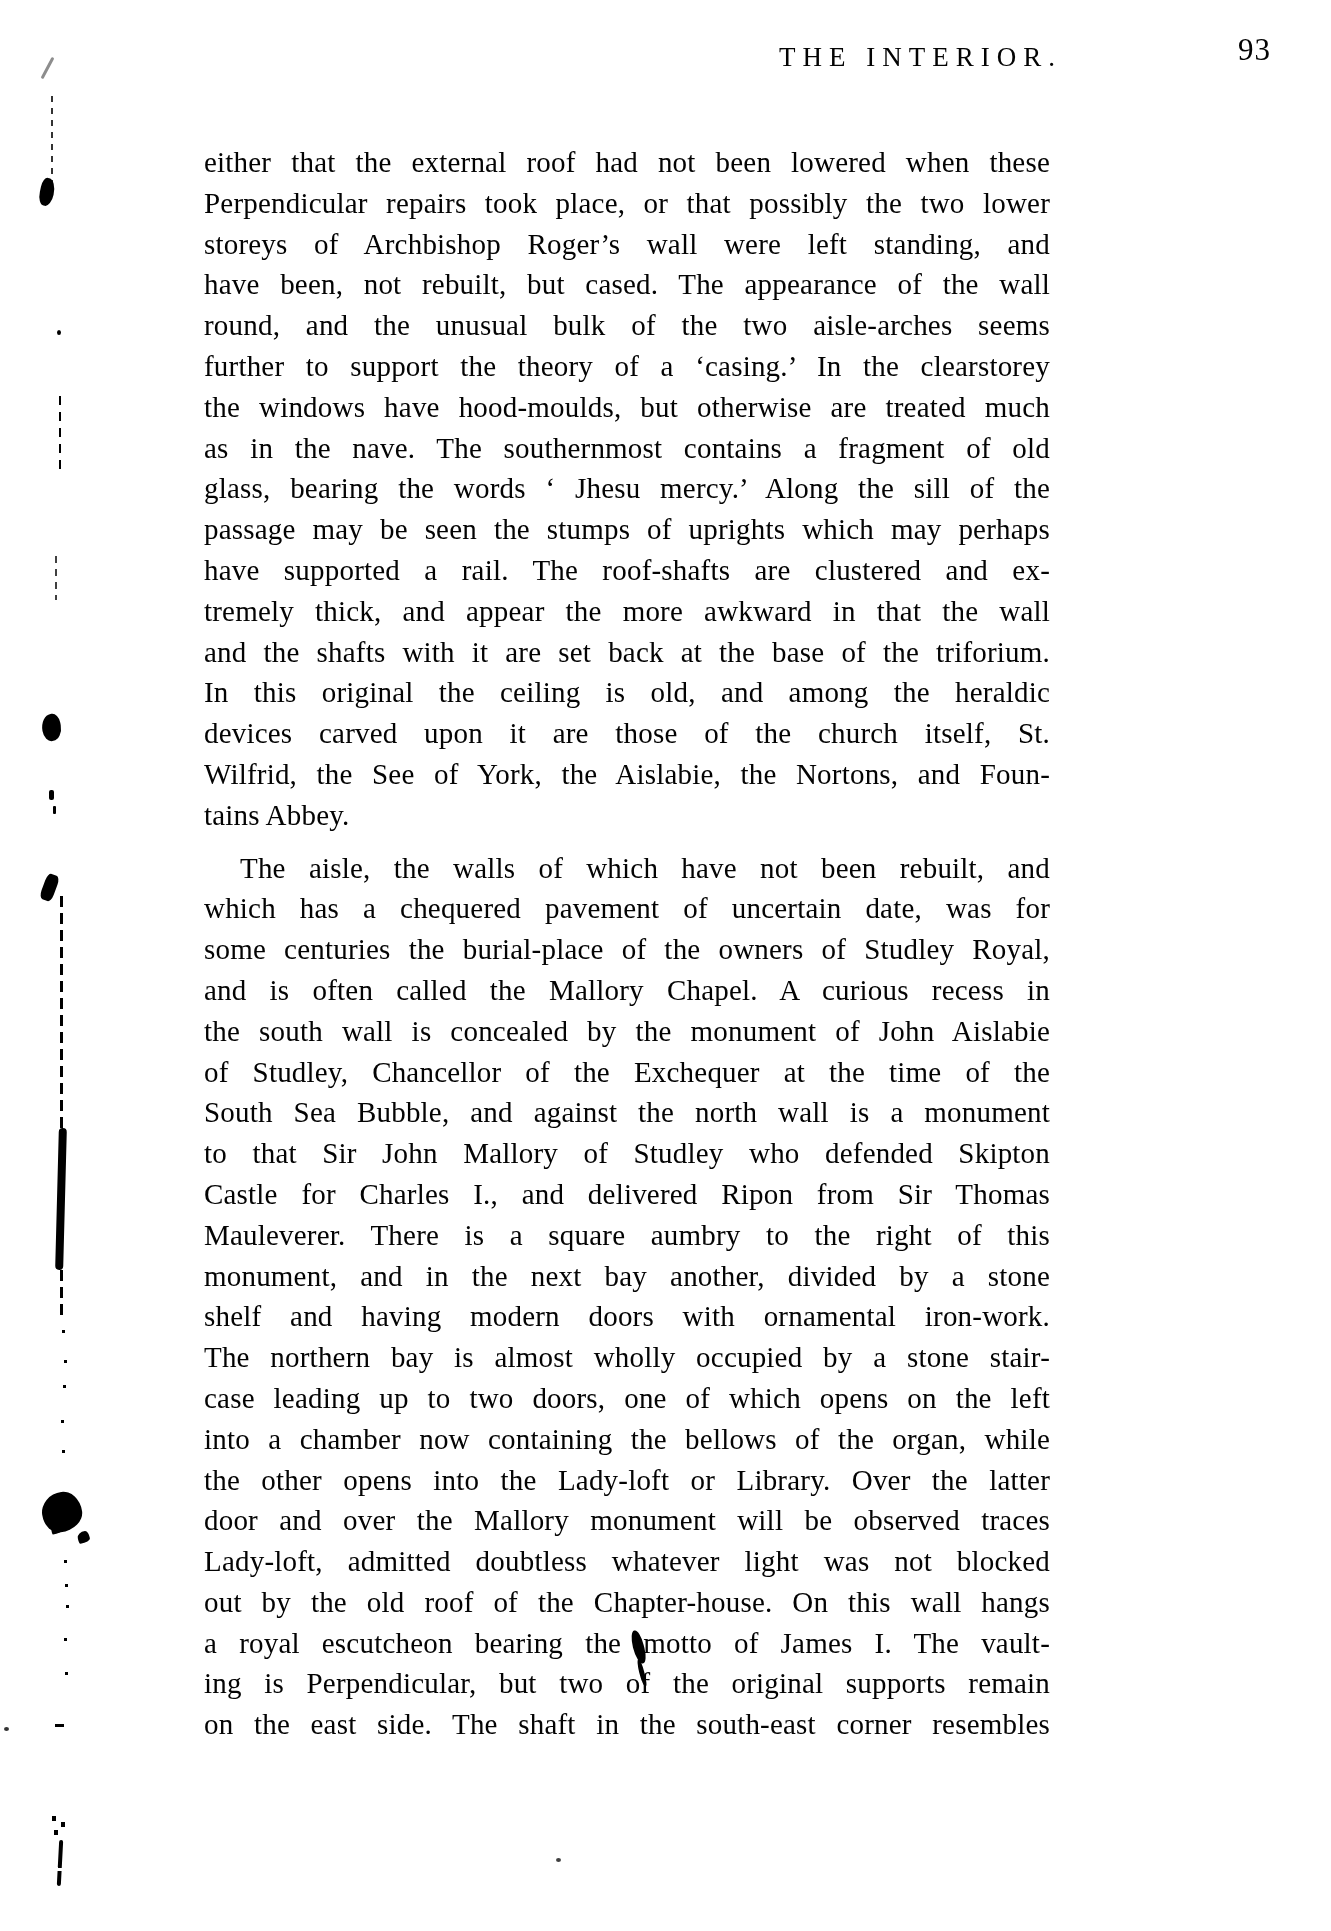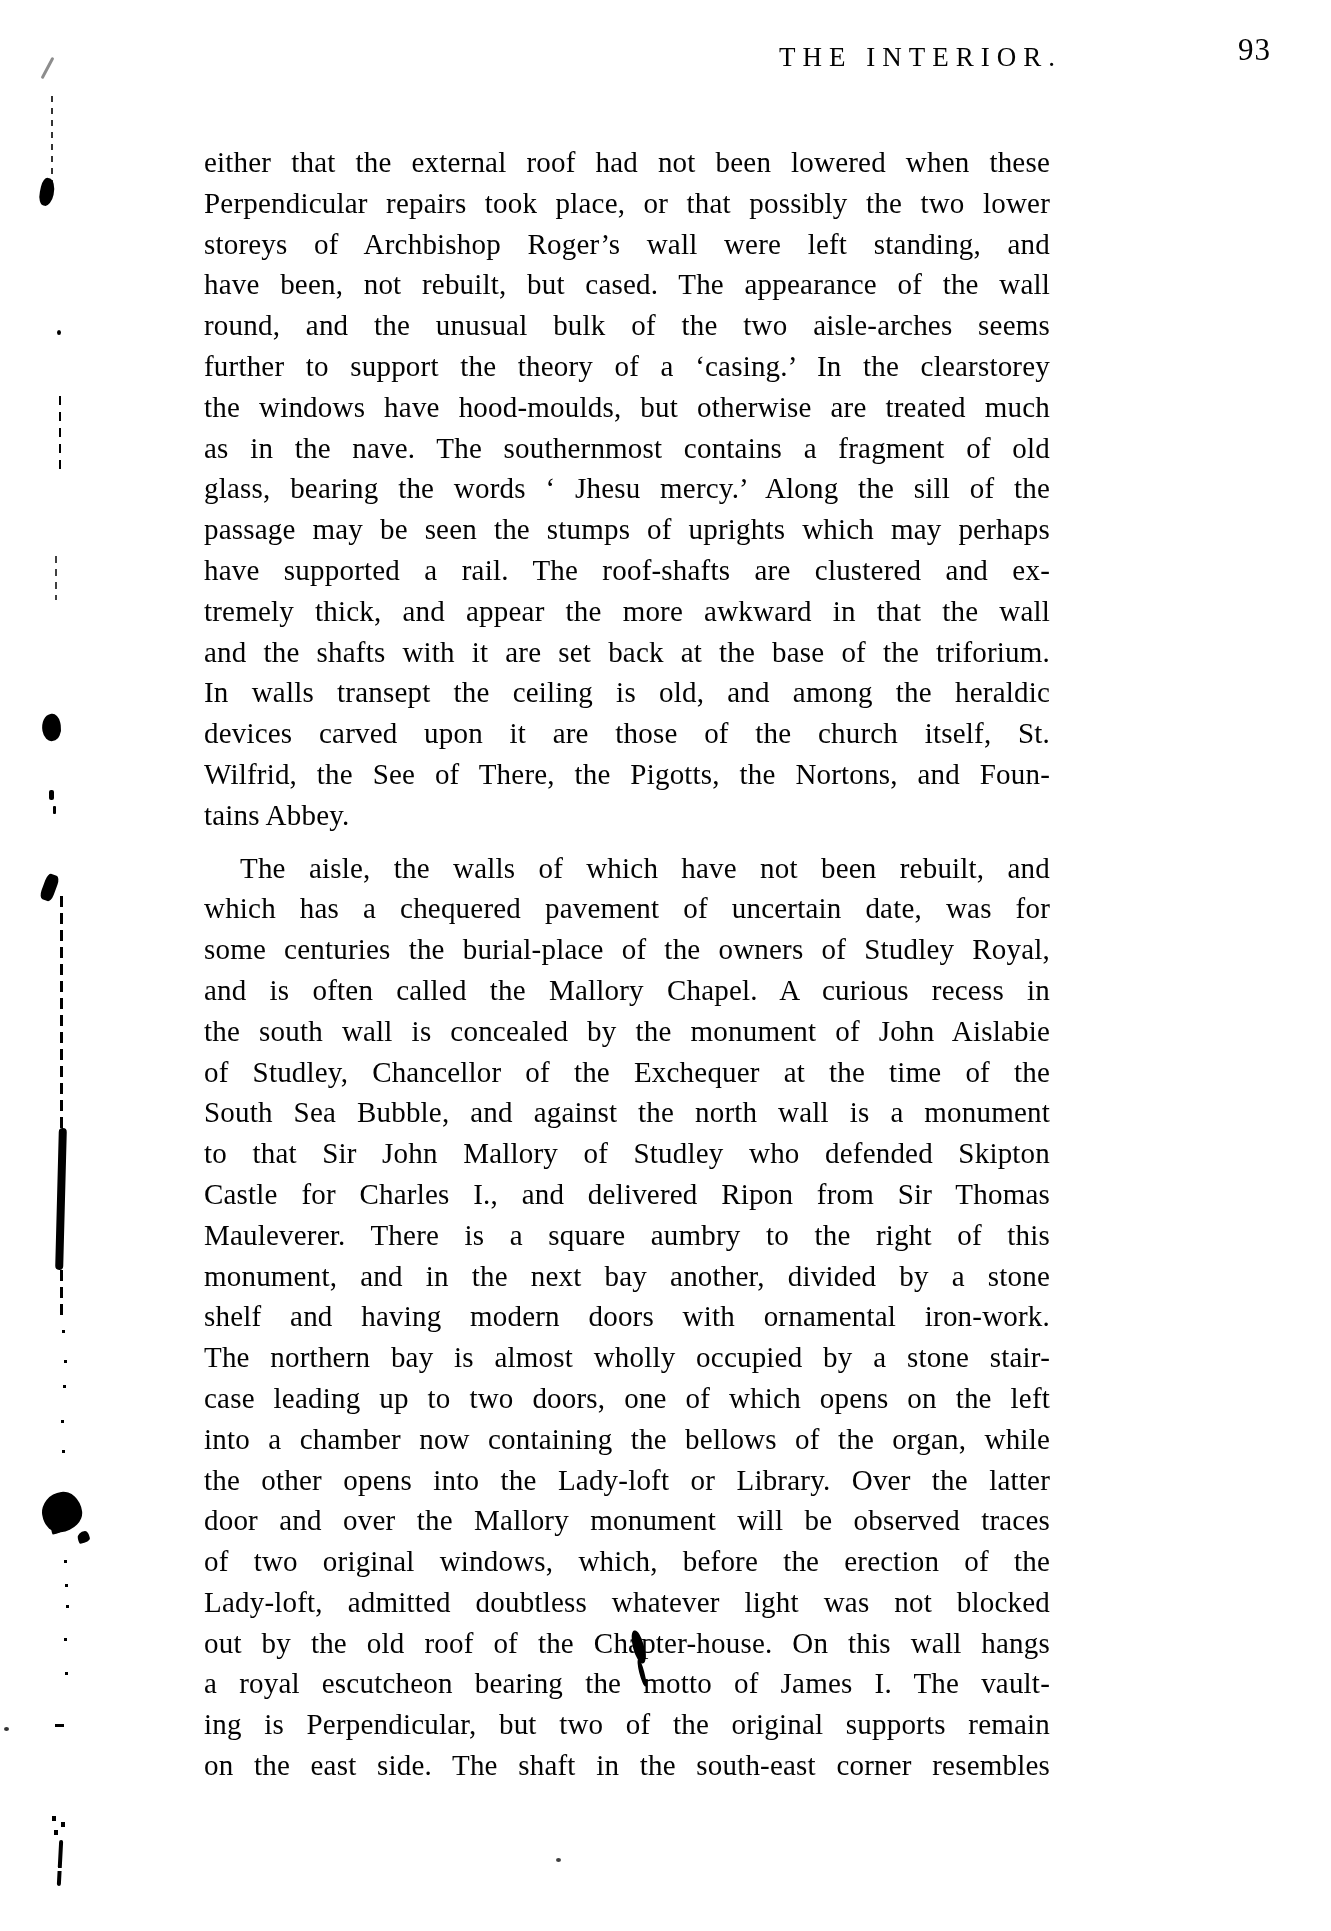--- a/index.html
+++ b/index.html
@@ -92,44 +92,43 @@
         <div class="line">have been, not rebuilt, but cased.  The appearance of the wall</div>
         <div class="line">round, and the unusual bulk of the two aisle-arches seems</div>
         <div class="line">further to support the theory of a ‘casing.’  In the clearstorey</div>
         <div class="line">the windows have hood-moulds, but otherwise are treated much</div>
         <div class="line">as in the nave.  The southernmost contains a fragment of old</div>
         <div class="line">glass, bearing the words ‘ Jhesu mercy.’  Along the sill of the</div>
         <div class="line">passage may be seen the stumps of uprights which may perhaps</div>
         <div class="line">have supported a rail.  The roof-shafts are clustered and ex-</div>
         <div class="line">tremely thick, and appear the more awkward in that the wall</div>
         <div class="line">and the shafts with it are set back at the base of the triforium.</div>
-        <div class="line">In walls transept the ceiling is old, and among the heraldic</div>
+        <div class="line">In this original the ceiling is old, and among the heraldic</div>
         <div class="line">devices carved upon it are those of the church itself, St.</div>
-        <div class="line">Wilfrid, the See of There, the Pigotts, the Nortons, and Foun-</div>
+        <div class="line">Wilfrid, the See of York, the Aislabie, the Nortons, and Foun-</div>
         <div class="line flush">tains Abbey.</div>
       </div>
       <div class="paragraph">
         <div class="line indent">The aisle, the walls of which have not been rebuilt, and</div>
         <div class="line">which has a chequered pavement of uncertain date, was for</div>
         <div class="line">some centuries the burial-place of the owners of Studley Royal,</div>
         <div class="line">and is often called the Mallory Chapel.  A curious recess in</div>
         <div class="line">the south wall is concealed by the monument of John Aislabie</div>
         <div class="line">of Studley, Chancellor of the Exchequer at the time of the</div>
         <div class="line">South Sea Bubble, and against the north wall is a monument</div>
         <div class="line">to that Sir John Mallory of Studley who defended Skipton</div>
         <div class="line">Castle for Charles I., and delivered Ripon from Sir Thomas</div>
         <div class="line">Mauleverer.  There is a square aumbry to the right of this</div>
         <div class="line">monument, and in the next bay another, divided by a stone</div>
         <div class="line">shelf and having modern doors with ornamental iron-work.</div>
         <div class="line">The northern bay is almost wholly occupied by a stone stair-</div>
         <div class="line">case leading up to two doors, one of which opens on the left</div>
         <div class="line">into a chamber now containing the bellows of the organ, while</div>
         <div class="line">the other opens into the Lady-loft or Library.  Over the latter</div>
         <div class="line">door and over the Mallory monument will be observed traces</div>
-        <div class="line">of two original windows, which, before the erection of the</div>
         <div class="line">Lady-loft, admitted doubtless whatever light was not blocked</div>
         <div class="line">out by the old roof of the Chapter-house.  On this wall hangs</div>
         <div class="line">a royal escutcheon bearing the motto of James I.  The vault-</div>
         <div class="line">ing is Perpendicular, but two of the original supports remain</div>
         <div class="line">on the east side.  The shaft in the south-east corner resembles</div>
       </div>
     </div>
 
   <div class="spk a1"></div>
   <div class="spk a2"></div>

